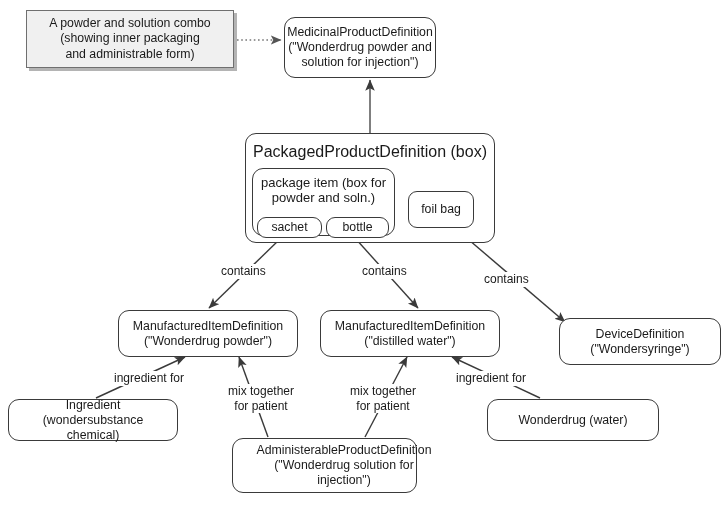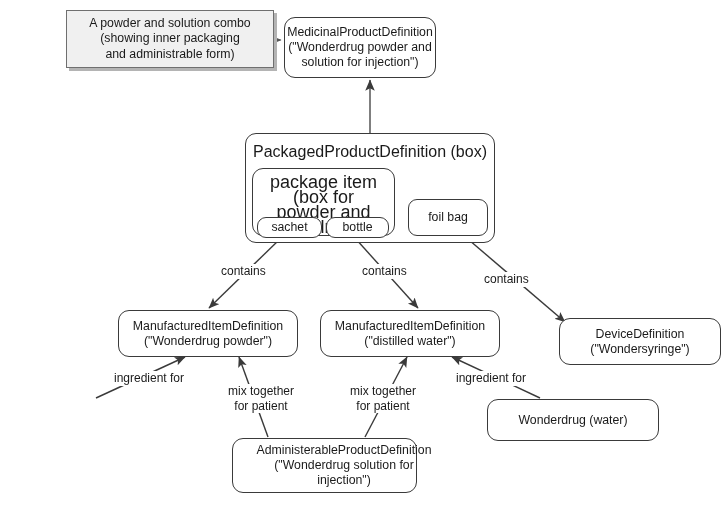--- a/index.html
+++ b/index.html
@@ -84,21 +84,21 @@
     font-size: 16px;
     color: #1a1a1a;
     z-index: 3;
   }
   .pkgitem-title {
     position: absolute;
     left: 254px;
     top: 175px;
     width: 139px;
     text-align: center;
-    font-size: 18px;
+    font-size: 13px;
     line-height: 15px;
     color: #1a1a1a;
     z-index: 3;
   }
 </style>
 </head>
 <body>
 
 <div id="canvas">
 
@@ -124,21 +124,21 @@
 
     <line x1="96" y1="398" x2="185" y2="357" stroke="#3a3a3a" stroke-width="1.4" marker-end="url(#arrowFilled)"></line>
 
     <line x1="268" y1="437" x2="239" y2="357" stroke="#3a3a3a" stroke-width="1.4" marker-end="url(#arrowFilled)"></line>
 
     <line x1="365" y1="437" x2="407" y2="357" stroke="#3a3a3a" stroke-width="1.4" marker-end="url(#arrowFilled)"></line>
 
     <line x1="540" y1="398" x2="452" y2="357" stroke="#3a3a3a" stroke-width="1.4" marker-end="url(#arrowFilled)"></line>
   </svg>
 
-  <div class="note" style="left:26px; top:10px; width:208px; height:58px;margin-left:40px;">
+  <div class="note" style="left:26px; top:10px; width:208px; height:58px;">
     <div class="txt">
       <span>A powder and solution combo</span><br>
       <span>(showing inner packaging</span><br>
       <span>and administrable form)</span>
     </div>
   </div>
 
   <div class="node" style="left:284px; top:17px; width:152px; height:61px;">
     <div class="txt">
       <span>MedicinalProductDefinition</span><br>
@@ -157,21 +157,21 @@
   </div>
 
   <div class="node leaf-box" style="left:257px; top:217px; width:65px; height:21px;">
     <span class="txt">sachet</span>
   </div>
 
   <div class="node leaf-box" style="left:326px; top:217px; width:63px; height:21px;">
     <span class="txt">bottle</span>
   </div>
 
-  <div class="node leaf-box" style="left:408px; top:199px; width:80px; height:37px;">
+  <div class="node leaf-box" style="left:408px; top:191px; width:66px; height:37px;">
     <span class="txt">foil bag</span>
   </div>
 
   <div class="node" style="left:118px; top:310px; width:180px; height:47px;">
     <div class="txt">
       <span>ManufacturedItemDefinition</span><br>
       <span>("Wonderdrug powder")</span>
     </div>
   </div>
 
@@ -182,20 +182,26 @@
     </div>
   </div>
 
   <div class="node" style="left:559px; top:318px; width:162px; height:47px;">
     <div class="txt">
       <span>DeviceDefinition</span><br>
       <span>("Wondersyringe")</span>
     </div>
   </div>
 
+  <div class="node" style="left:8px; top:399px; width:170px; height:42px;">
+    <div class="txt">
+      <span>Ingredient (wondersubstance</span><br>
+      <span>chemical)</span>
+    </div>
+  </div>
 
   <div class="node" style="left:487px; top:399px; width:172px; height:42px;">
     <span class="txt">Wonderdrug (water)</span>
   </div>
 
   <div class="node" style="left:232px; top:438px; width:185px; height:55px;padding-left:39px;">
     <div class="txt">
       <span>AdministerableProductDefinition</span><br>
       <span>("Wonderdrug solution for</span><br>
       <span>injection")</span>

